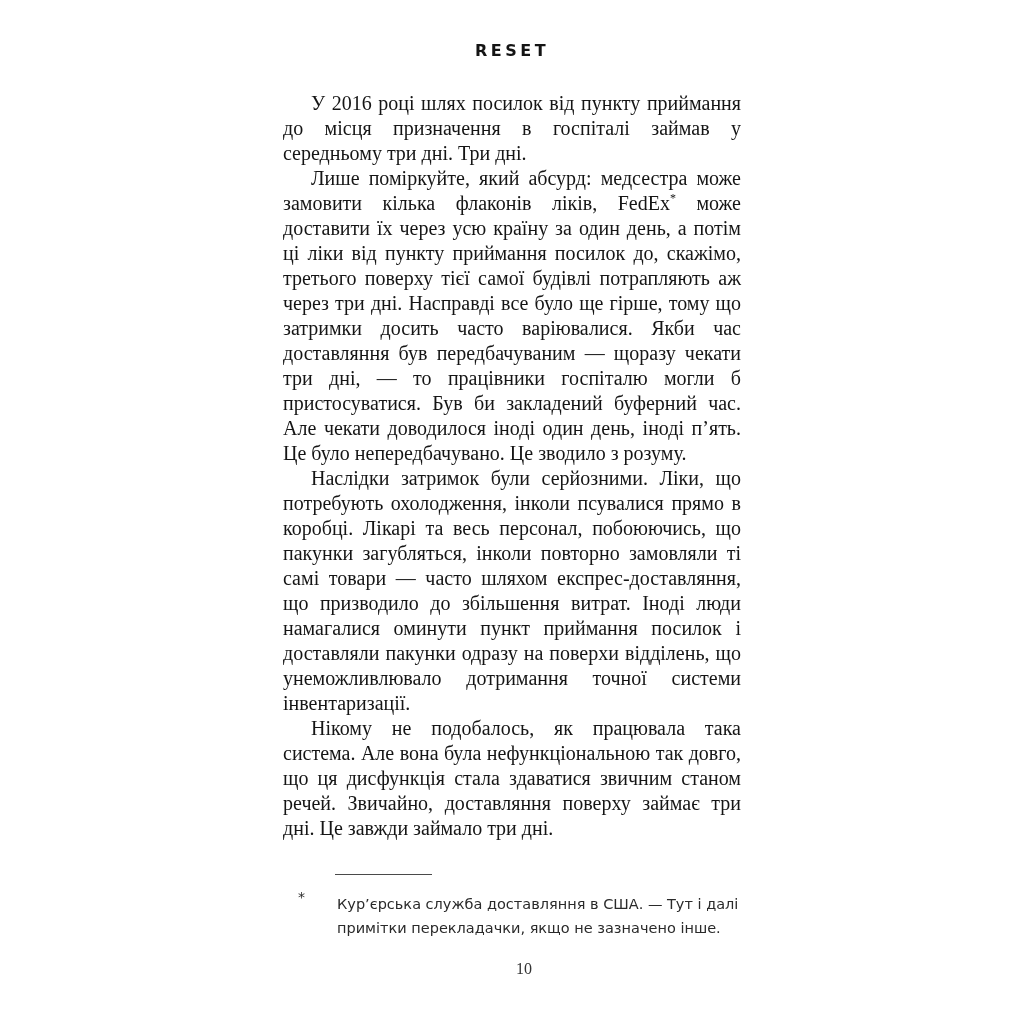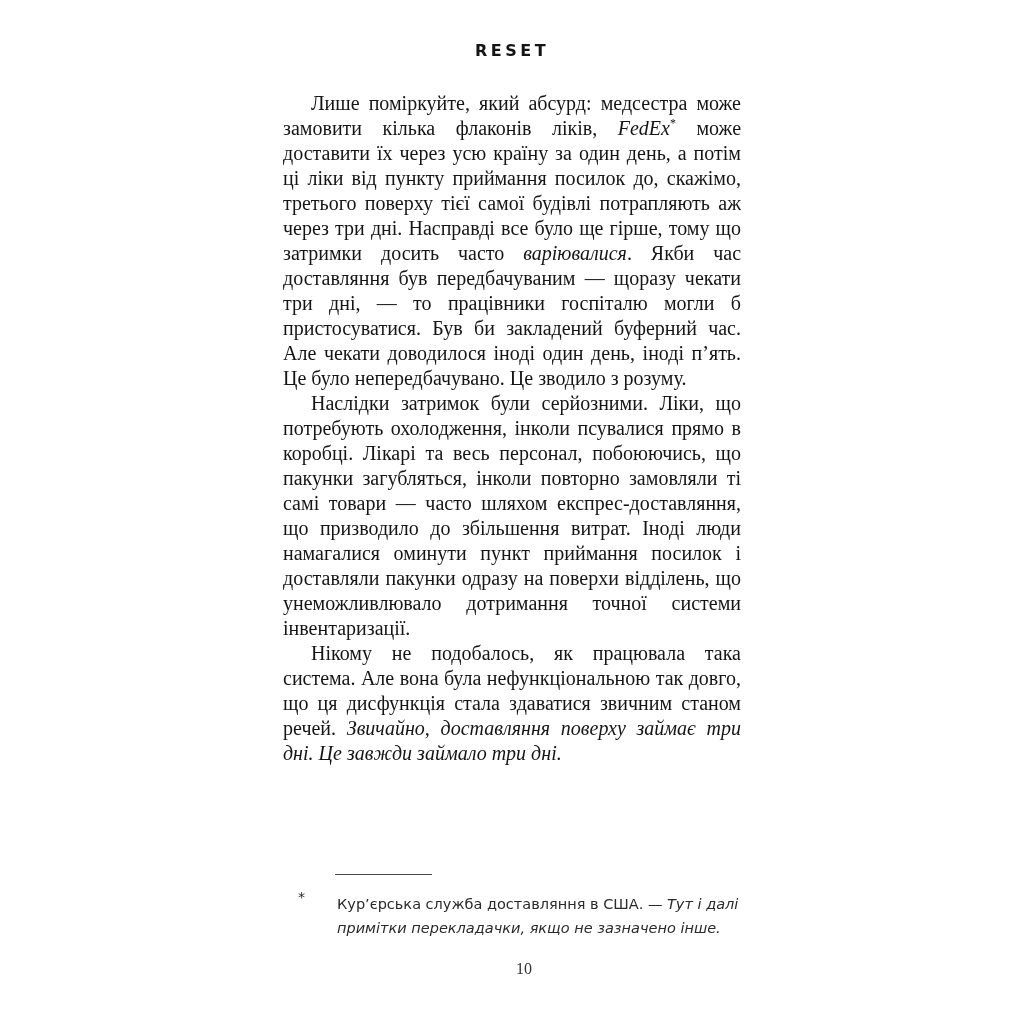--- a/index.html
+++ b/index.html
@@ -35,21 +35,21 @@
     font-family: "Liberation Serif", "DejaVu Serif", serif;
     font-size: 20px;
     line-height: 25px;
     text-align: justify;
     color: #151515;
   }
   .body-text p {
     margin: 0;
     text-indent: 28px;
   }
-  .it { font-style: italic; }
+  .it { }
   sup.fn-ref {
     font-size: 12px;
     line-height: 0;
     vertical-align: super;
   }
   .footnote {
     position: absolute;
     top: 874px;
     left: 283px;
     width: 458px;
@@ -88,20 +88,21 @@
 </style>
 </head>
 <body>
 
 <div class="page">
 
   <div class="running-head">RESET</div>
 
   <div class="body-text">
 
+    <p><span>У 2016 році шлях посилок від пункту приймання до місця призначення в госпіталі займав у середньому три дні. Три дні.</span></p>
 
     <p><span>Лише поміркуйте, який абсурд: медсестра може замовити кілька флаконів ліків, </span><span class="it">FedEx</span><sup class="fn-ref">*</sup><span> може доставити їх через усю країну за один день, а потім ці ліки від пункту приймання посилок до, скажімо, третього поверху тієї самої будівлі потрапляють аж через три дні. Насправді все було ще гірше, тому що затримки досить часто </span><span class="it">варіювалися</span><span>. Якби час доставляння був передбачуваним — щоразу чекати три дні, — то працівники госпіталю могли б пристосуватися. Був би закладений буферний час. Але чекати доводилося іноді один день, іноді п’ять. Це було непередбачувано. Це зводило з розуму.</span></p>
 
     <p><span>Наслідки затримок були серйозними. Ліки, що потребують охолодження, інколи псувалися прямо в коробці. Лікарі та весь персонал, побоюючись, що пакунки загубляться, інколи повторно замовляли ті самі товари — часто шляхом експрес-доставляння, що призводило до збільшення витрат. Іноді люди намагалися оминути пункт приймання посилок і доставляли пакунки одразу на поверхи відділень, що унеможливлювало дотримання точної системи інвентаризації.</span></p>
 
     <p><span>Нікому не подобалось, як працювала така система. Але вона була нефункціональною так довго, що ця дисфункція стала здаватися звичним станом речей. </span><span class="it">Звичайно, доставляння поверху займає три дні. Це завжди займало три дні.</span></p>
 
   </div>
 
   <div class="footnote">

